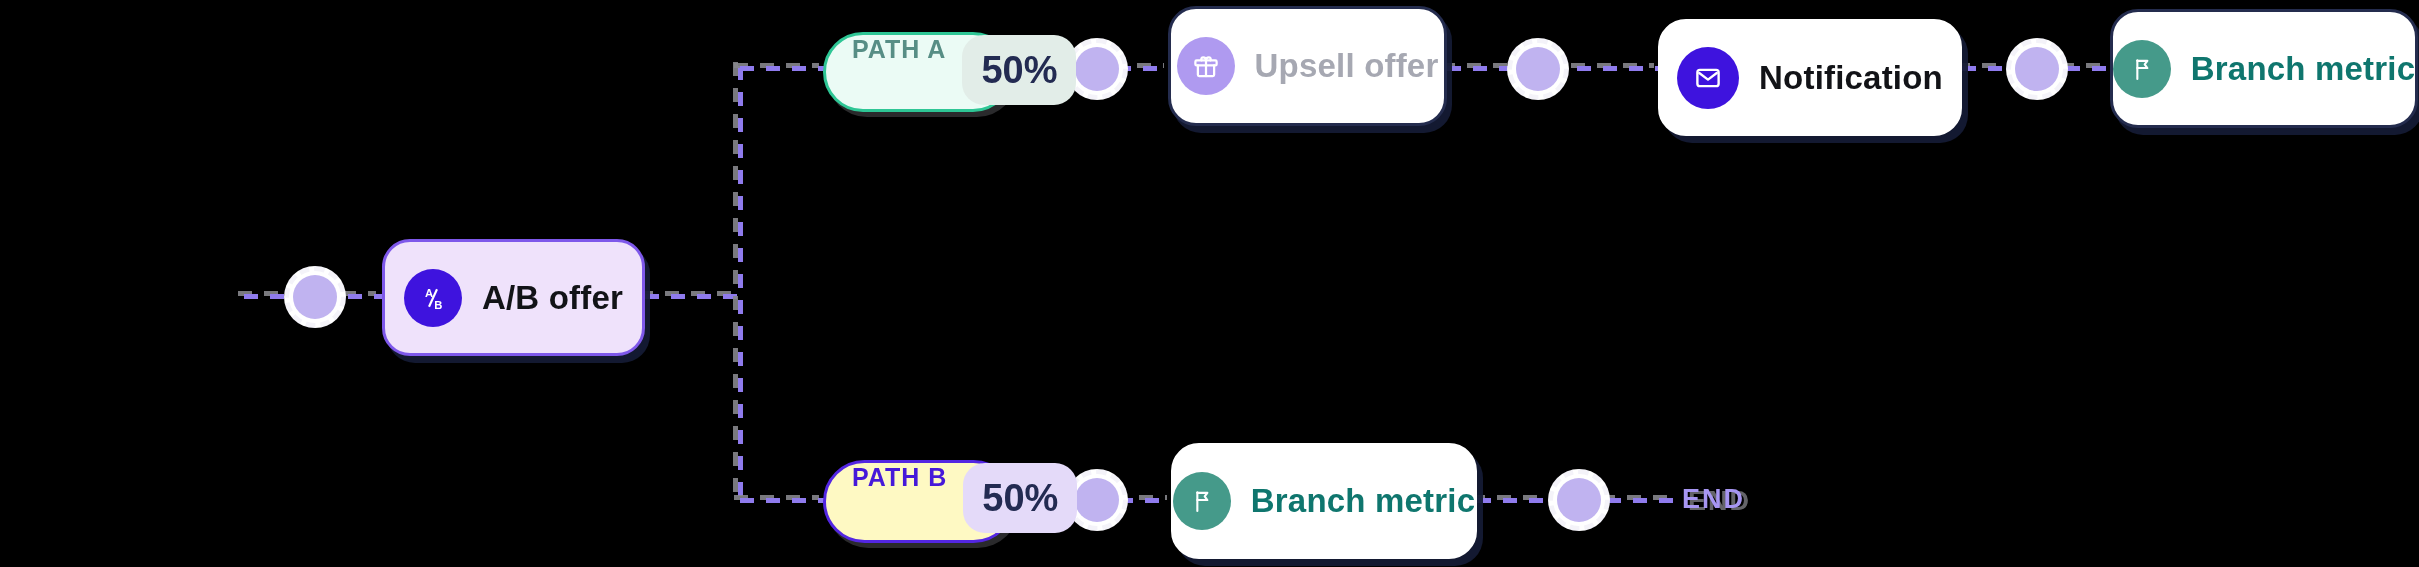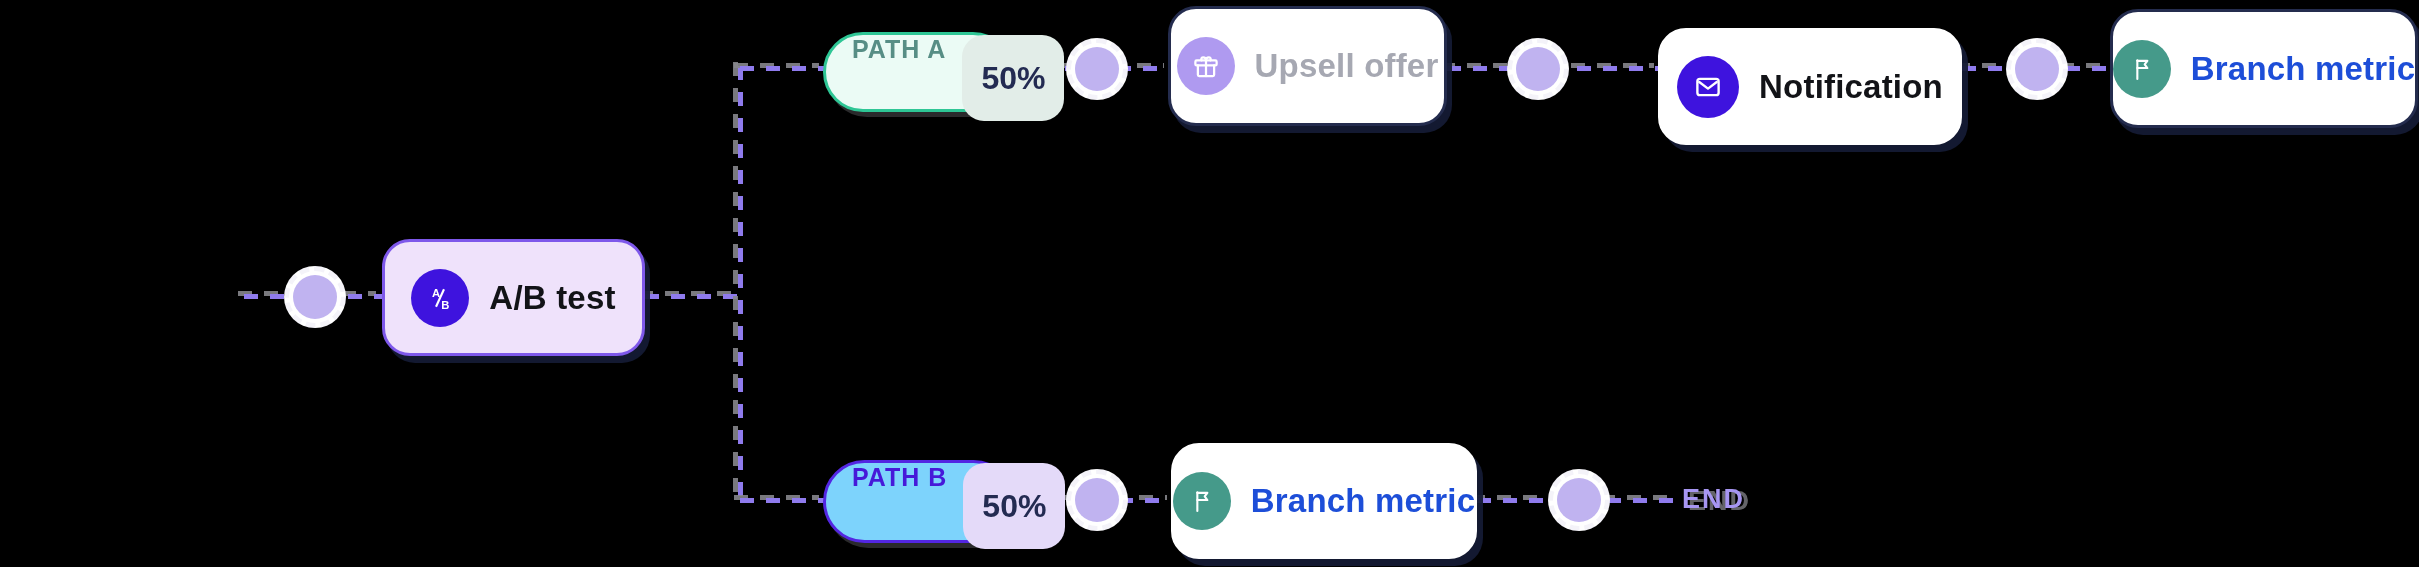--- a/index.html
+++ b/index.html
@@ -52,21 +52,21 @@
     box-sizing: border-box;
     cursor: pointer;
   }
   .node .label {
     font-size: 33px; font-weight: 700; color: #121317;
     letter-spacing: 0.2px; white-space: nowrap;
   }
   .node.ab       { background: #EFE2FB; border-color: #7E58EA; }
   .node.soft     { border-color: #ffffff; box-shadow: 6px 7px 0 rgba(20,26,52,0.95); }
   .node.upsell .label { color: #A6A8B2; }
-  .node.metric .label { color: #1d4ed8; }
+  .node.metric .label { color: #0f766e; }
 
   .icon-circle {
     width: 58px; height: 58px; border-radius: 50%; flex: none;
     display: flex; align-items: center; justify-content: center;
   }
   .icon-circle.teal   { background: #4D9E92; }
   .icon-circle.indigo { background: #3E13DE; }
   .icon-circle.lav    { background: #AF9AF0; }
   .icon-circle svg { display: block; }
   .icon-circle svg text {
@@ -83,27 +83,27 @@
     padding: 0 8px 0 26px;
     cursor: pointer;
     box-shadow: 4px 5px 0 rgba(120,120,126,0.35);
   }
   .badge .badge-label {
     font-size: 25px; font-weight: 800; letter-spacing: 1px; white-space: nowrap;
     margin-right: 16px;
   }
   .badge .badge-pill {
     display: flex; align-items: center; justify-content: center;
-    height: 62px; padding: 12px 19px; border-radius: 22px;
-    font-size: 32px; font-weight: 800; color: #232B52;
+    height: 62px; padding: 4px 19px; border-radius: 22px;
+    font-size: 38px; font-weight: 800; color: #232B52;
   }
   .badge.path-a { background: #EBFBF5; border: 3px solid #2EC695; }
   .badge.path-a .badge-label { color: #578E85; }
   .badge.path-a .badge-pill  { background: #E2EDE8; }
-  .badge.path-b { background: #7dd3fc; border: 3px solid #5326E2; }
+  .badge.path-b { background: #fef9c3; border: 3px solid #5326E2; }
   .badge.path-b .badge-label { color: #4619D9; }
   .badge.path-b .badge-pill  { background: #E4DAF9; }
 
   
   .end-label {
     position: absolute; z-index: 2;
     font-size: 27px; font-weight: 800; letter-spacing: 2px;
     color: #A796F2;
     text-shadow: 6px 2px 0 rgba(134,134,140,0.75);
   }
@@ -145,41 +145,41 @@
 
 
   <div class="node ab" style="left:382px; top:239px; width:263px; height:117px">
     <span class="icon-circle indigo">
       <svg width="30" height="30" viewBox="0 0 24 24">
         <text x="5.5" y="11" font-size="9">A</text>
         <line x1="15.2" y1="5" x2="8.8" y2="19" stroke="#ffffff" stroke-width="1.7"></line>
         <text x="13" y="20.5" font-size="9">B</text>
       </svg>
     </span>
-    <span class="label">A/B test</span>
+    <span class="label">A/B offer</span>
   </div>
 
   <div class="badge path-a" style="left:823px; top:32px; width:190px; height:80px">
     <span class="badge-label">PATH A</span>
     <span class="badge-pill">50%</span>
   </div>
 
   <div class="node upsell" style="left:1168px; top:6px; width:279px; height:120px">
     <span class="icon-circle lav">
       <svg width="30" height="30" viewBox="0 0 24 24" fill="none" stroke="#ffffff" stroke-width="1.8" stroke-linecap="round" stroke-linejoin="round">
         <rect x="3.5" y="7.5" width="17" height="4" rx="1"></rect>
         <path d="M5.5 11.5 v7.5 a1 1 0 0 0 1 1 h11 a1 1 0 0 0 1-1 v-7.5"></path>
         <line x1="12" y1="7.5" x2="12" y2="20"></line>
         <path d="M12 7.5 C12 4.2 7.2 4.2 8.4 7.5 M12 7.5 C12 4.2 16.8 4.2 15.6 7.5"></path>
       </svg>
     </span>
     <span class="label">Upsell offer</span>
   </div>
 
-  <div class="node soft" style="left:1658px; top:28px; width:304px; height:117px">
+  <div class="node soft" style="left:1658px; top:19px; width:304px; height:117px">
     <span class="icon-circle indigo" style="width:62px;height:62px">
       <svg width="30" height="30" viewBox="0 0 24 24" fill="none" stroke="#ffffff" stroke-width="1.9" stroke-linecap="round" stroke-linejoin="round">
         <rect x="3.5" y="5.5" width="17" height="13" rx="2"></rect>
         <path d="M5 8 l7 5.3 L19 8"></path>
       </svg>
     </span>
     <span class="label">Notification</span>
   </div>
 
   <div class="node metric" style="left:2110px; top:9px; width:308px; height:119px">

